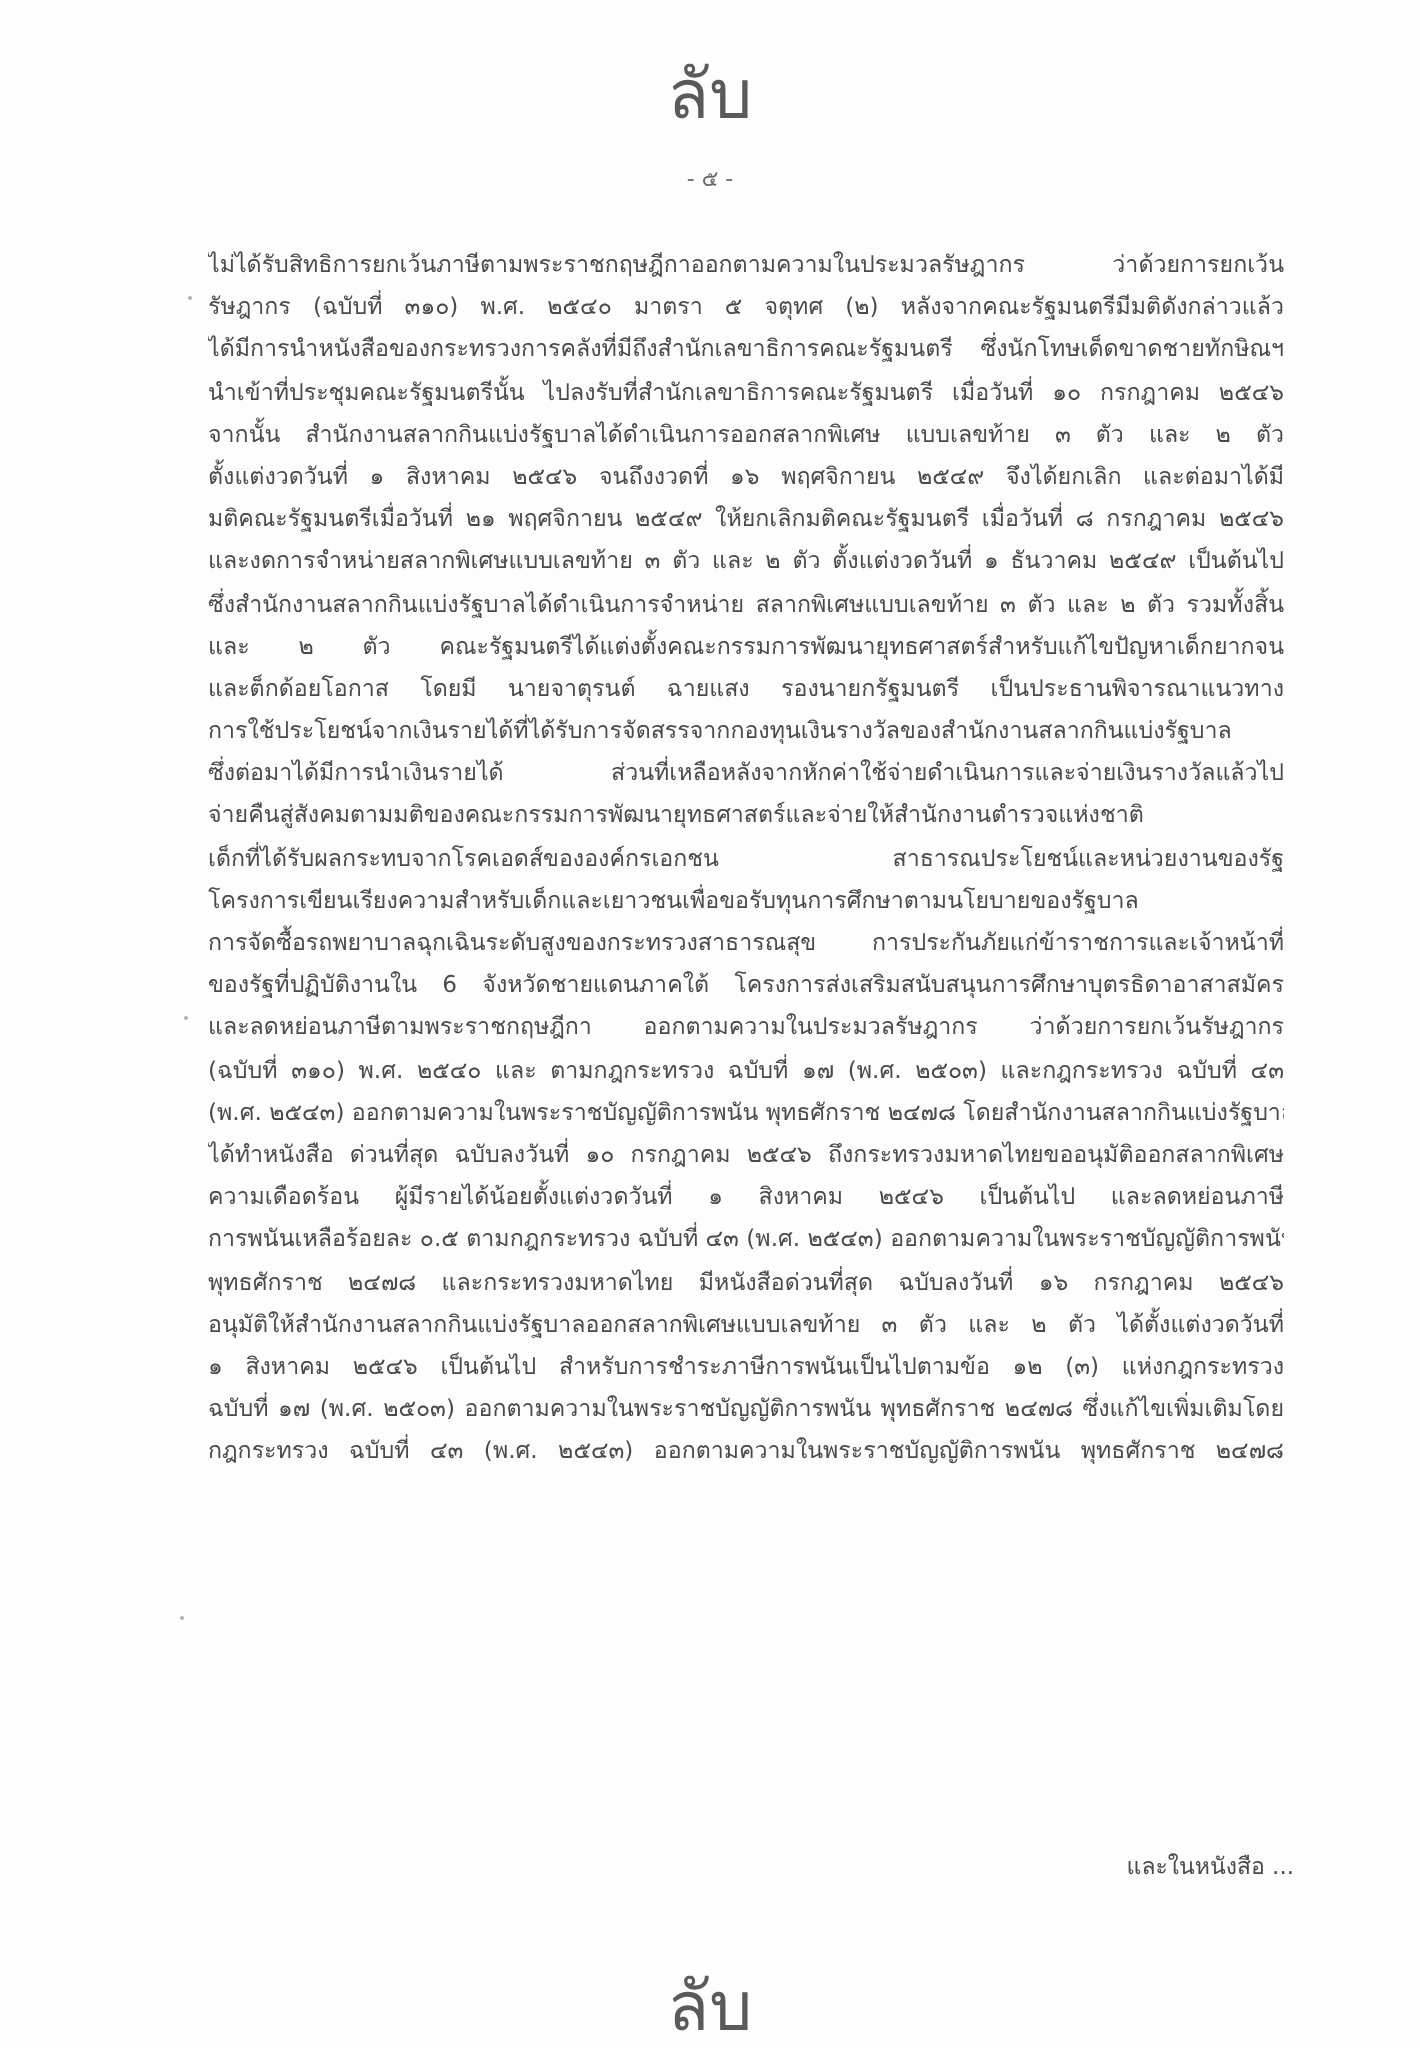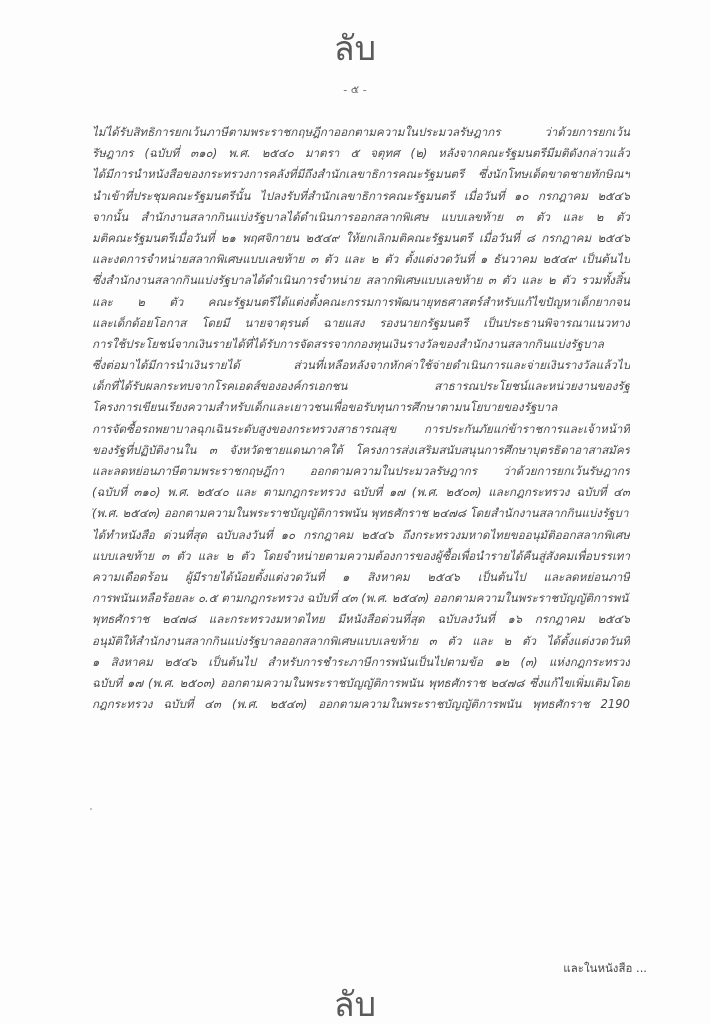--- a/index.html
+++ b/index.html
@@ -39,24 +39,23 @@
       position: absolute;
       top: 80px;
       left: 0;
       width: 710px;
       text-align: center;
       font-size: 11px;
       color: #6a6a6a;
     }
     .body-text {
       position: absolute;
-      left: 92px;
+      left: 104px;
       top: 122px;
       width: 538px;
-      font-style: italic;
     }
     .line {
       height: 21.2px;
       line-height: 21.2px;
       font-size: 11.6px;
       white-space: nowrap;
       overflow: hidden;
       text-align: justify;
       text-align-last: justify;
       color: #4a4a4a;
@@ -64,21 +63,20 @@
     }
     .line.last {
       text-align-last: justify;
     }
     .continuation {
       position: absolute;
       top: 924px;
       right: 63px;
       font-size: 11.5px;
       color: #4a4a4a;
-      margin-top: 35px;
     }
     .dot {
       position: absolute;
       width: 2px;
       height: 2px;
       border-radius: 1px;
       background: #b0b0b0;
     }
   </style>
 </head>
@@ -88,43 +86,44 @@
 
   <div class="classification top">ลับ</div>
   <div class="page-number">- ๕ -</div>
 
   <div class="body-text">
     <div class="line">ไม่ได้รับสิทธิการยกเว้นภาษีตามพระราชกฤษฎีกาออกตามความในประมวลรัษฎากร ว่าด้วยการยกเว้น</div>
     <div class="line">รัษฎากร (ฉบับที่ ๓๑๐) พ.ศ. ๒๕๔๐ มาตรา ๕ จตุทศ (๒) หลังจากคณะรัฐมนตรีมีมติดังกล่าวแล้ว</div>
     <div class="line">ได้มีการนำหนังสือของกระทรวงการคลังที่มีถึงสำนักเลขาธิการคณะรัฐมนตรี ซึ่งนักโทษเด็ดขาดชายทักษิณฯ</div>
     <div class="line">นำเข้าที่ประชุมคณะรัฐมนตรีนั้น ไปลงรับที่สำนักเลขาธิการคณะรัฐมนตรี เมื่อวันที่ ๑๐ กรกฎาคม ๒๕๔๖</div>
     <div class="line">จากนั้น สำนักงานสลากกินแบ่งรัฐบาลได้ดำเนินการออกสลากพิเศษ แบบเลขท้าย ๓ ตัว และ ๒ ตัว</div>
+    <div class="line">ตั้งแต่งวดวันที่ ๑ สิงหาคม ๒๕๔๖ จนถึงงวดที่ ๑๖ พฤศจิกายน ๒๕๔๙ จึงได้ยกเลิก และต่อมาได้มี</div>
     <div class="line">มติคณะรัฐมนตรีเมื่อวันที่ ๒๑ พฤศจิกายน ๒๕๔๙ ให้ยกเลิกมติคณะรัฐมนตรี เมื่อวันที่ ๘ กรกฎาคม ๒๕๔๖</div>
     <div class="line">และงดการจำหน่ายสลากพิเศษแบบเลขท้าย ๓ ตัว และ ๒ ตัว ตั้งแต่งวดวันที่ ๑ ธันวาคม ๒๕๔๙ เป็นต้นไป</div>
     <div class="line">ซึ่งสำนักงานสลากกินแบ่งรัฐบาลได้ดำเนินการจำหน่าย สลากพิเศษแบบเลขท้าย ๓ ตัว และ ๒ ตัว รวมทั้งสิ้น</div>
     <div class="line">และ ๒ ตัว คณะรัฐมนตรีได้แต่งตั้งคณะกรรมการพัฒนายุทธศาสตร์สำหรับแก้ไขปัญหาเด็กยากจน</div>
-    <div class="line">และเด็กด้อยโอกาส โดยมี นายจาตุรนต์ ฉายแสง รองนายกรัฐมนตรี เป็นประธานพิจารณาแนวทาง</div>
+    <div class="line">และต็กด้อยโอกาส โดยมี นายจาตุรนต์ ฉายแสง รองนายกรัฐมนตรี เป็นประธานพิจารณาแนวทาง</div>
     <div class="line">การใช้ประโยชน์จากเงินรายได้ที่ได้รับการจัดสรรจากกองทุนเงินรางวัลของสำนักงานสลากกินแบ่งรัฐบาล</div>
     <div class="line">ซึ่งต่อมาได้มีการนำเงินรายได้ ส่วนที่เหลือหลังจากหักค่าใช้จ่ายดำเนินการและจ่ายเงินรางวัลแล้วไป</div>
+    <div class="line">จ่ายคืนสู่สังคมตามมติของคณะกรรมการพัฒนายุทธศาสตร์และจ่ายให้สำนักงานตำรวจแห่งชาติ</div>
     <div class="line">เด็กที่ได้รับผลกระทบจากโรคเอดส์ขององค์กรเอกชน สาธารณประโยชน์และหน่วยงานของรัฐ</div>
     <div class="line">โครงการเขียนเรียงความสำหรับเด็กและเยาวชนเพื่อขอรับทุนการศึกษาตามนโยบายของรัฐบาล</div>
     <div class="line">การจัดซื้อรถพยาบาลฉุกเฉินระดับสูงของกระทรวงสาธารณสุข การประกันภัยแก่ข้าราชการและเจ้าหน้าที่</div>
-    <div class="line">ของรัฐที่ปฏิบัติงานใน ๓ จังหวัดชายแดนภาคใต้ โครงการส่งเสริมสนับสนุนการศึกษาบุตรธิดาอาสาสมัคร</div>
+    <div class="line">ของรัฐที่ปฏิบัติงานใน 6 จังหวัดชายแดนภาคใต้ โครงการส่งเสริมสนับสนุนการศึกษาบุตรธิดาอาสาสมัคร</div>
     <div class="line">และลดหย่อนภาษีตามพระราชกฤษฎีกา ออกตามความในประมวลรัษฎากร ว่าด้วยการยกเว้นรัษฎากร</div>
     <div class="line">(ฉบับที่ ๓๑๐) พ.ศ. ๒๕๔๐ และ ตามกฎกระทรวง ฉบับที่ ๑๗ (พ.ศ. ๒๕๐๓) และกฎกระทรวง ฉบับที่ ๔๓</div>
     <div class="line">(พ.ศ. ๒๕๔๓) ออกตามความในพระราชบัญญัติการพนัน พุทธศักราช ๒๔๗๘ โดยสำนักงานสลากกินแบ่งรัฐบาล</div>
     <div class="line">ได้ทำหนังสือ ด่วนที่สุด ฉบับลงวันที่ ๑๐ กรกฎาคม ๒๕๔๖ ถึงกระทรวงมหาดไทยขออนุมัติออกสลากพิเศษ</div>
-    <div class="line">แบบเลขท้าย ๓ ตัว และ ๒ ตัว โดยจำหน่ายตามความต้องการของผู้ซื้อเพื่อนำรายได้คืนสู่สังคมเพื่อบรรเทา</div>
     <div class="line">ความเดือดร้อน ผู้มีรายได้น้อยตั้งแต่งวดวันที่ ๑ สิงหาคม ๒๕๔๖ เป็นต้นไป และลดหย่อนภาษี</div>
     <div class="line">การพนันเหลือร้อยละ ๐.๕ ตามกฎกระทรวง ฉบับที่ ๔๓ (พ.ศ. ๒๕๔๓) ออกตามความในพระราชบัญญัติการพนัน</div>
     <div class="line">พุทธศักราช ๒๔๗๘ และกระทรวงมหาดไทย มีหนังสือด่วนที่สุด ฉบับลงวันที่ ๑๖ กรกฎาคม ๒๕๔๖</div>
     <div class="line">อนุมัติให้สำนักงานสลากกินแบ่งรัฐบาลออกสลากพิเศษแบบเลขท้าย ๓ ตัว และ ๒ ตัว ได้ตั้งแต่งวดวันที่</div>
     <div class="line">๑ สิงหาคม ๒๕๔๖ เป็นต้นไป สำหรับการชำระภาษีการพนันเป็นไปตามข้อ ๑๒ (๓) แห่งกฎกระทรวง</div>
     <div class="line">ฉบับที่ ๑๗ (พ.ศ. ๒๕๐๓) ออกตามความในพระราชบัญญัติการพนัน พุทธศักราช ๒๔๗๘ ซึ่งแก้ไขเพิ่มเติมโดย</div>
-    <div class="line last">กฎกระทรวง ฉบับที่ ๔๓ (พ.ศ. ๒๕๔๓) ออกตามความในพระราชบัญญัติการพนัน พุทธศักราช 2190</div>
+    <div class="line last">กฎกระทรวง ฉบับที่ ๔๓ (พ.ศ. ๒๕๔๓) ออกตามความในพระราชบัญญัติการพนัน พุทธศักราช ๒๔๗๘</div>
   </div>
 
   <div class="continuation">และในหนังสือ ...</div>
 
   <div class="classification bottom">ลับ</div>
 
   <div class="dot" style="left:94px; top:148px;"></div>
   <div class="dot" style="left:92px; top:508px;"></div>
   <div class="dot" style="left:90px; top:808px;"></div>
 </div>

